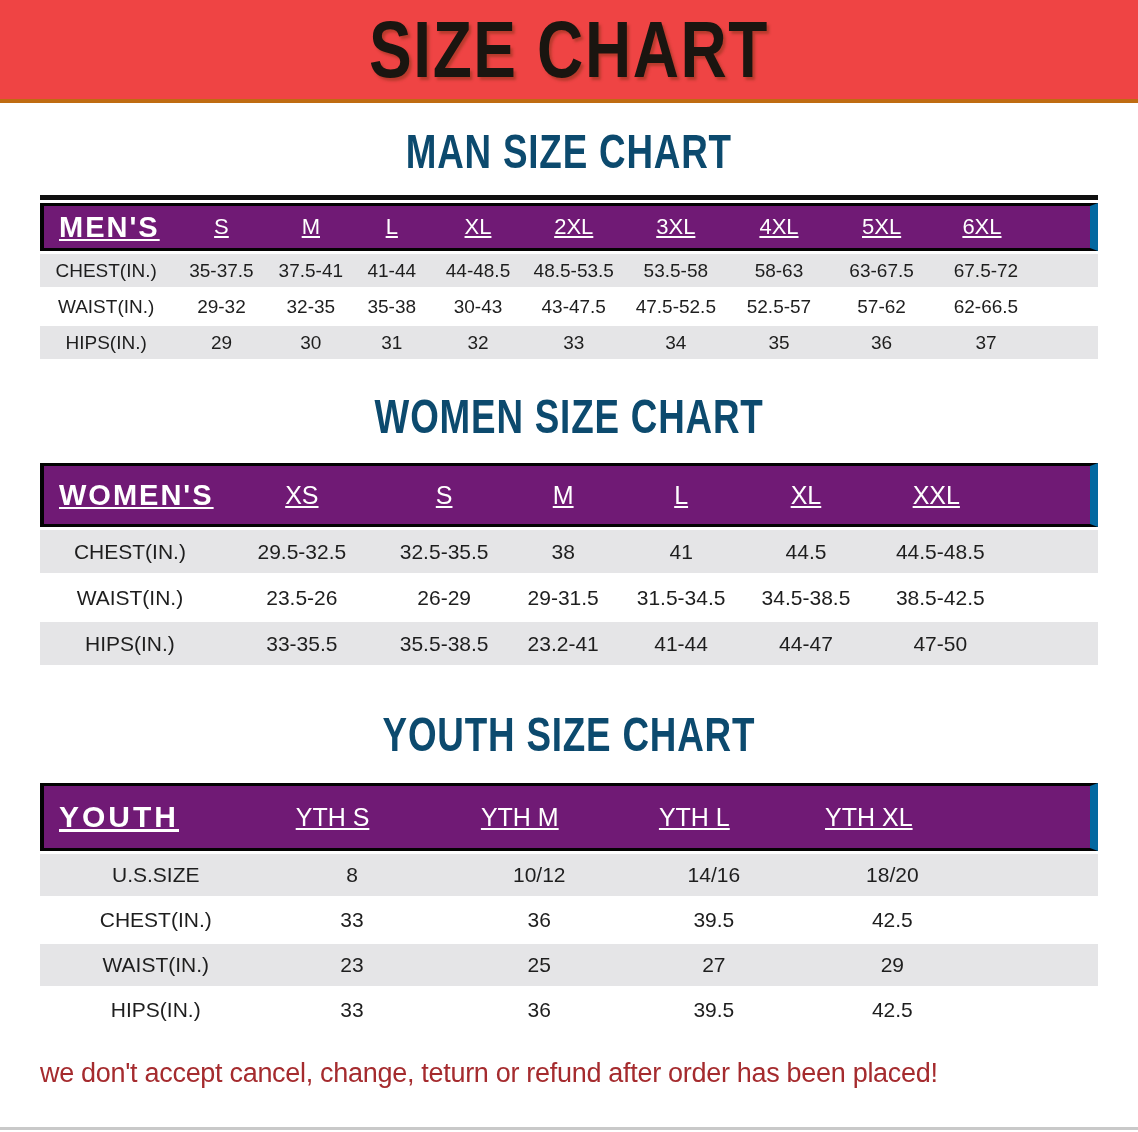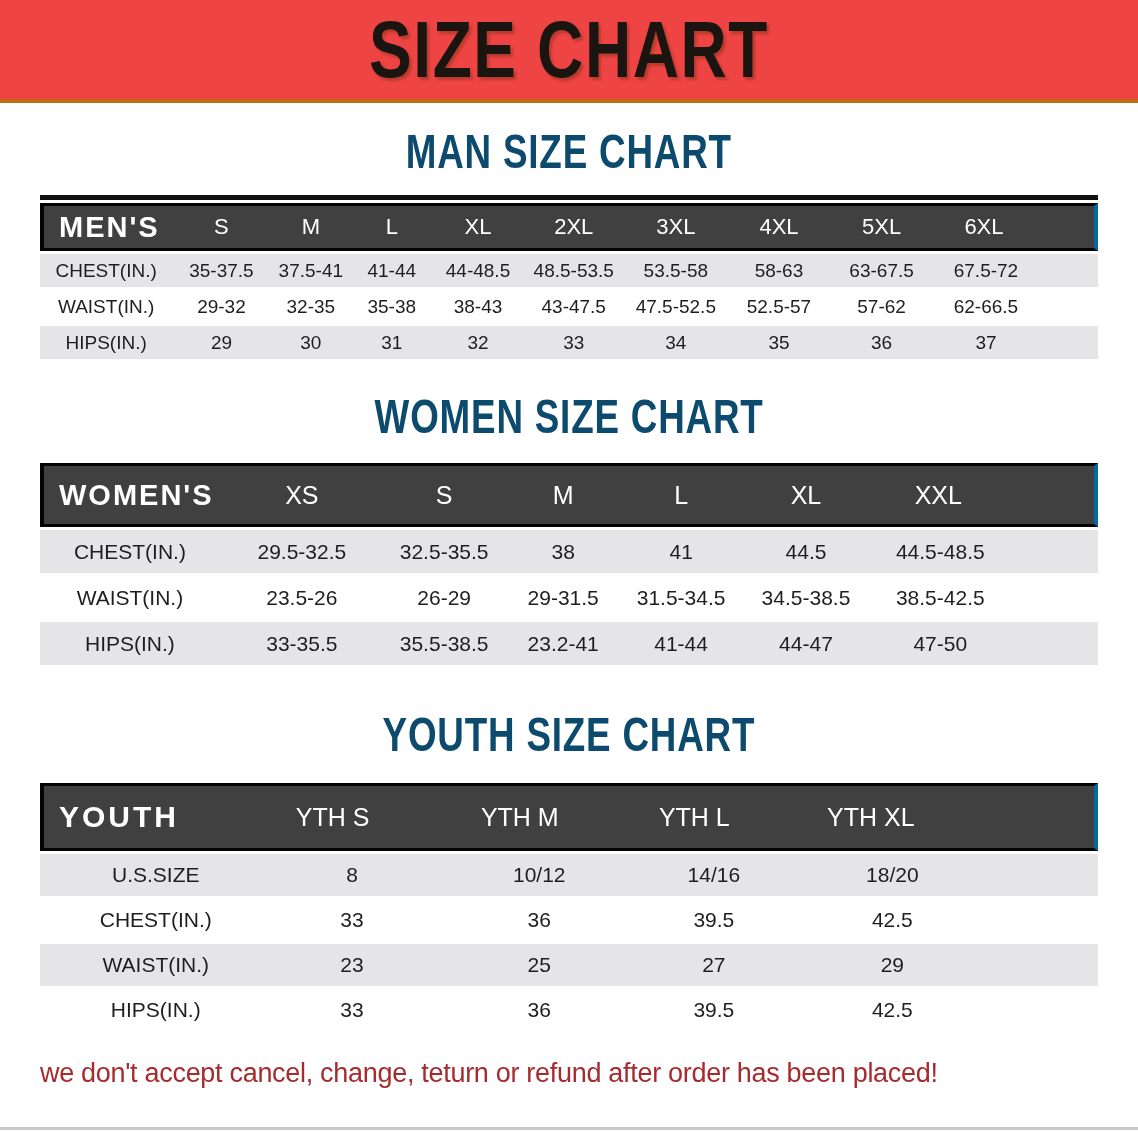--- a/index.html
+++ b/index.html
@@ -26,28 +26,28 @@
   .section-heading>span{display:inline-block;transform:scale(0.8,1.05);white-space:nowrap;letter-spacing:1px;}
   .hd-men{margin-top:24px;margin-bottom:20px;}
   .hd-women{margin-top:30px;margin-bottom:20px;}
   .hd-youth{margin-top:42px;margin-bottom:22px;}
   
   table{
     table-layout:fixed;border-collapse:separate;border-spacing:0 3px;
     width:1058px;margin:0 auto;text-align:center;
   }
   thead th{
-    background:#404040;color:#ffffff;font-weight:normal;overflow:hidden;
-    border-top:3px solid #030303;border-bottom:3px solid #030303;
+    background:#701a75;color:#ffffff;font-weight:normal;overflow:hidden;
+    border-top:3px solid #030303;border-bottom:3px solid #030303;text-decoration:underline;
   }
   thead th:first-child{
     border-left:4px solid #030303;text-align:left;padding-left:15px;
     font-weight:bold;letter-spacing:2px;
   }
-  thead th:last-child{border-right:4px solid #0369a1;}
+  thead th:last-child{border-right:8px solid #0369a1;}
   tbody td{color:#1e1e1e;overflow:hidden;}
   tbody tr:nth-child(odd) td{background:#e5e5e7;}
   tbody tr:nth-child(even) td{background:#ffffff;}
   
   .men{border-top:5px solid #101010;}
   .men thead th{height:40px;font-size:22px;}
   .men thead th:first-child{font-size:29px;}
   .men tbody td{height:31px;font-size:19px;}
   .men th:last-child,.men td:last-child{padding-right:60px;}
   
@@ -113,21 +113,21 @@
           <td>53.5-58</td>
           <td>58-63</td>
           <td>63-67.5</td>
           <td>67.5-72</td>
         </tr>
         <tr>
           <td>WAIST(IN.)</td>
           <td>29-32</td>
           <td>32-35</td>
           <td>35-38</td>
-          <td>38-43</td>
+          <td>30-43</td>
           <td>43-47.5</td>
           <td>47.5-52.5</td>
           <td>52.5-57</td>
           <td>57-62</td>
           <td>62-66.5</td>
         </tr>
         <tr>
           <td>HIPS(IN.)</td>
           <td>29</td>
           <td>30</td>

